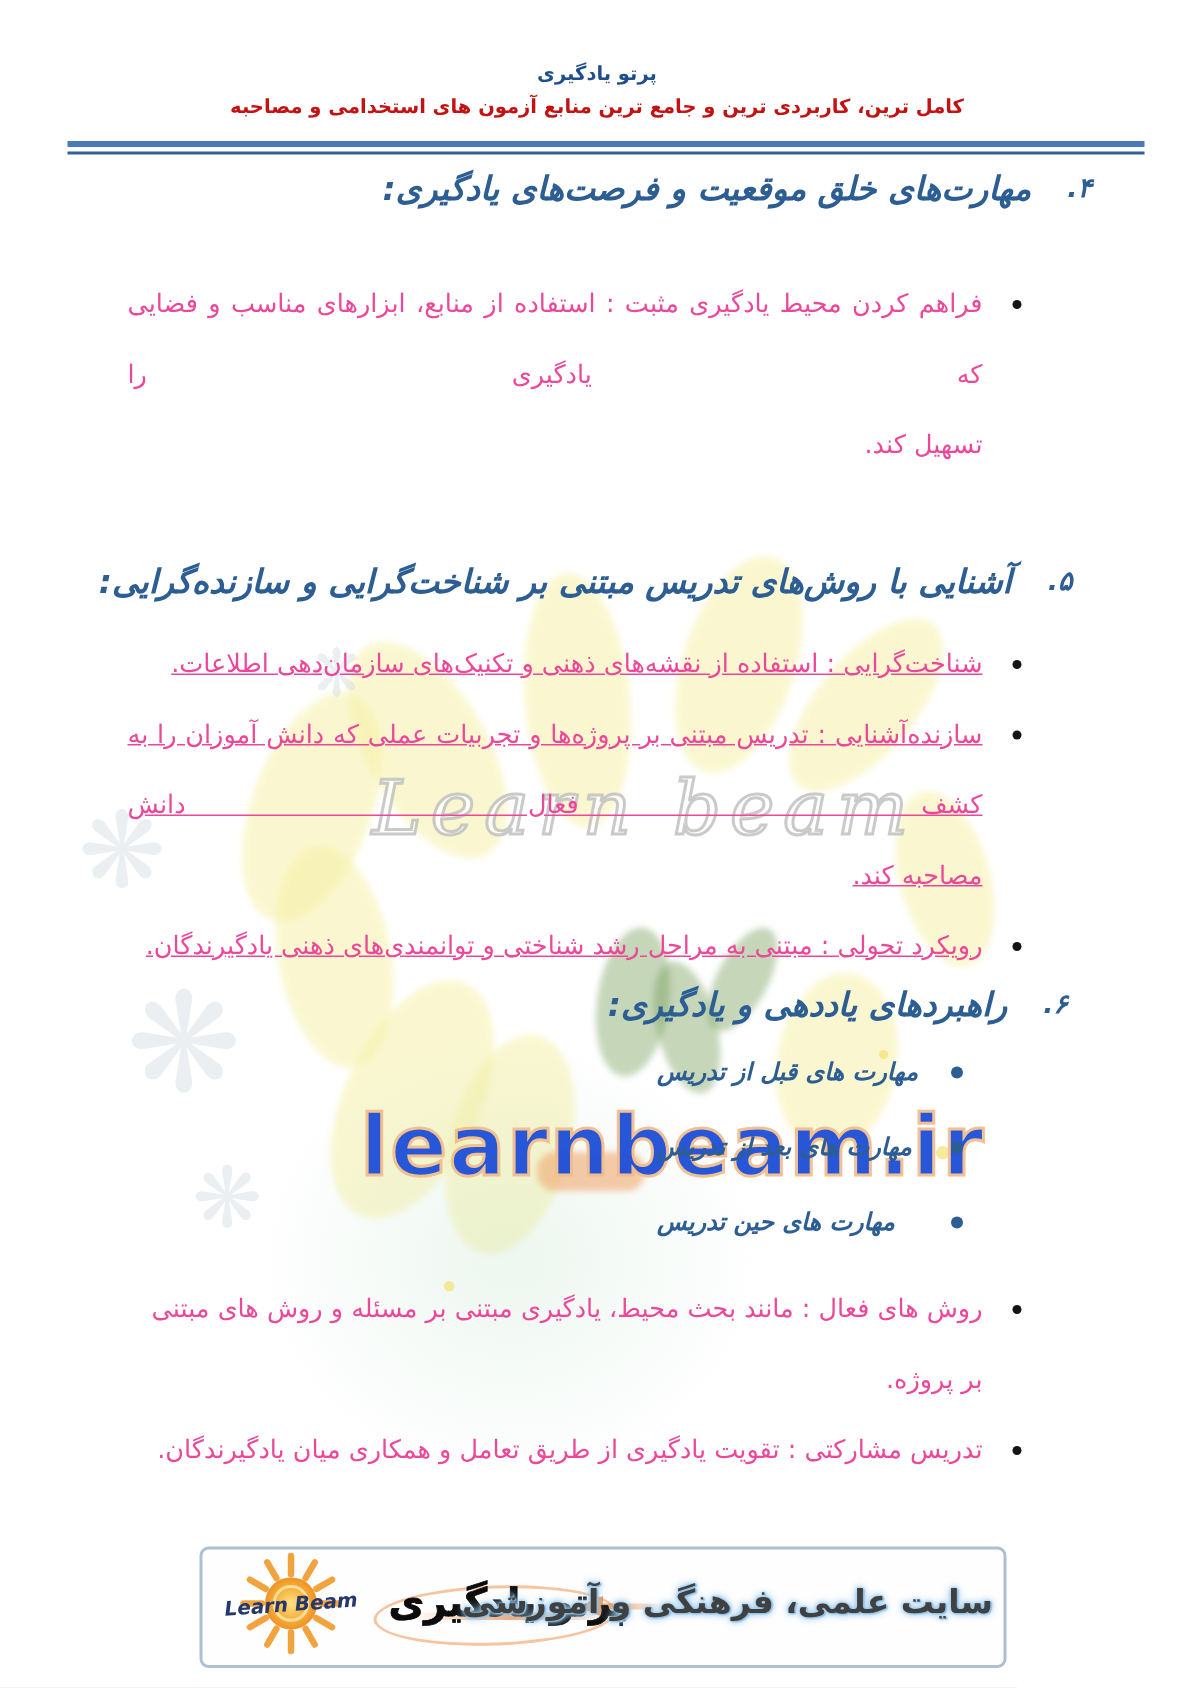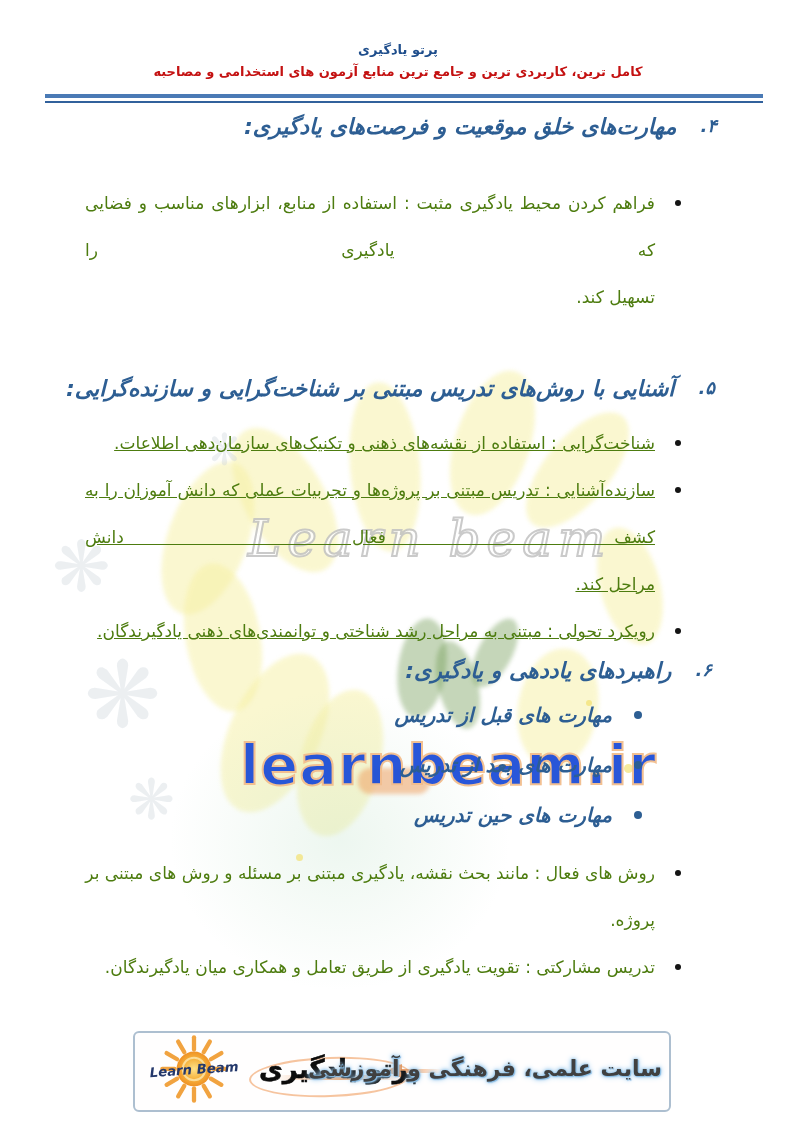--- a/index.html
+++ b/index.html
@@ -12,37 +12,37 @@
   .hdr-site{position:absolute;top:42px;left:0;right:0;text-align:center;
     font-size:13px;font-weight:bold;color:#1f4e8c;direction:rtl;z-index:3;}
   .hdr-tag{position:absolute;top:64px;left:0;right:0;text-align:center;
     font-size:13px;font-weight:bold;color:#c41212;direction:rtl;z-index:3;}
   .hdr-rule{position:absolute;left:45px;width:718px;top:94px;height:3px;
     border-top:4px solid #4a7ab5;border-bottom:2px solid #31619c;background:#fff;z-index:3;}
   
   .sec{position:absolute;direction:rtl;color:#2d5e93;font-style:italic;font-weight:bold;
     font-size:22px;white-space:nowrap;z-index:3;}
   .sec .num{font-size:18px;margin-left:24px;vertical-align:2px;}
-  #sec4{top:114px;right:79px;}
+  #sec4{top:114px;right:68px;}
   #sec5{top:376px;right:81px;}
   #sec6{top:633px;right:84px;margin-top:25px;}
   
   .blist{position:absolute;left:85px;width:570px;direction:rtl;font-size:17px;
-    color:#4d7c0f;z-index:3;}
+    color:#ec4899;z-index:3;}
   #list4{top:180px;}
   #list5{top:420px;text-decoration:underline;}
   #list6{top:850px;}
   .b{position:relative;line-height:47px;}
   .b .dot{position:absolute;right:-26px;top:20px;width:6px;height:6px;border-radius:50%;background:#141414;}
   .b .l1{display:block;}
   .b.two .l1{text-align:justify;text-align-last:justify;}
   .b .l2{display:block;}
   
   .nlist{position:absolute;right:184px;top:690px;direction:rtl;color:#2d5e93;
-    font-style:italic;font-weight:bold;font-size:20px;z-index:3;text-align:right;}
+    font-style:italic;font-weight:bold;font-size:16px;z-index:3;text-align:left;}
   .n{position:relative;line-height:50px;white-space:nowrap;}
   .n .dot{position:absolute;right:-30px;top:21px;width:8px;height:8px;border-radius:50%;background:#2d5e93;}
   
   .flower{position:absolute;inset:0;z-index:0;pointer-events:none;}
   .petal{position:absolute;border-radius:50%;background:#f6f0a2;opacity:.5;filter:blur(2px);}
   .leaf{position:absolute;border-radius:50%;background:#6f9a52;opacity:.4;filter:blur(2px);}
   .wash{position:absolute;border-radius:50%;background:radial-gradient(closest-side,rgba(190,225,200,.28),rgba(190,225,200,0));}
   .oblob{position:absolute;border-radius:12px;background:#f0a264;opacity:.55;filter:blur(2px);}
   .spark{position:absolute;color:#c9d2da;opacity:.35;z-index:0;font-size:70px;line-height:1;}
   .speck{position:absolute;border-radius:50%;background:#f2df66;opacity:.65;z-index:0;}
@@ -127,21 +127,21 @@
   </div>
 
   <div class="blist" id="list5">
     <div class="b">
       <span class="dot"></span>
       <span class="l1">شناخت‌گرایی : استفاده از نقشه‌های ذهنی و تکنیک‌های سازمان‌دهی اطلاعات.</span>
     </div>
     <div class="b two">
       <span class="dot"></span>
       <span class="l1">سازنده‌آشنایی : تدریس مبتنی بر پروژه‌ها و تجربیات عملی که دانش آموزان را به کشف فعال دانش</span>
-      <span class="l2">مراحل کند.</span>
+      <span class="l2">مصاحبه کند.</span>
     </div>
     <div class="b">
       <span class="dot"></span>
       <span class="l1">رویکرد تحولی : مبتنی به مراحل رشد شناختی و توانمندی‌های ذهنی یادگیرندگان.</span>
     </div>
   </div>
 
   <div class="sec" id="sec6">
     <span class="num">۶.</span><span class="ttl">راهبردهای یاددهی و یادگیری:</span>
   </div>
@@ -157,21 +157,21 @@
     </div>
     <div class="n">
       <span class="dot"></span>
       <span>مهارت های حین تدریس</span>
     </div>
   </div>
 
   <div class="blist" id="list6">
     <div class="b">
       <span class="dot"></span>
-      <span class="l1">روش های فعال : مانند بحث نقشه، یادگیری مبتنی بر مسئله و روش های مبتنی بر پروژه.</span>
+      <span class="l1">روش های فعال : مانند بحث محیط، یادگیری مبتنی بر مسئله و روش های مبتنی بر پروژه.</span>
     </div>
     <div class="b">
       <span class="dot"></span>
       <span class="l1">تدریس مشارکتی : تقویت یادگیری از طریق تعامل و همکاری میان یادگیرندگان.</span>
     </div>
   </div>
 
   <div id="footer">
     <svg class="f-logo" viewBox="0 0 92 72">
       <defs>

